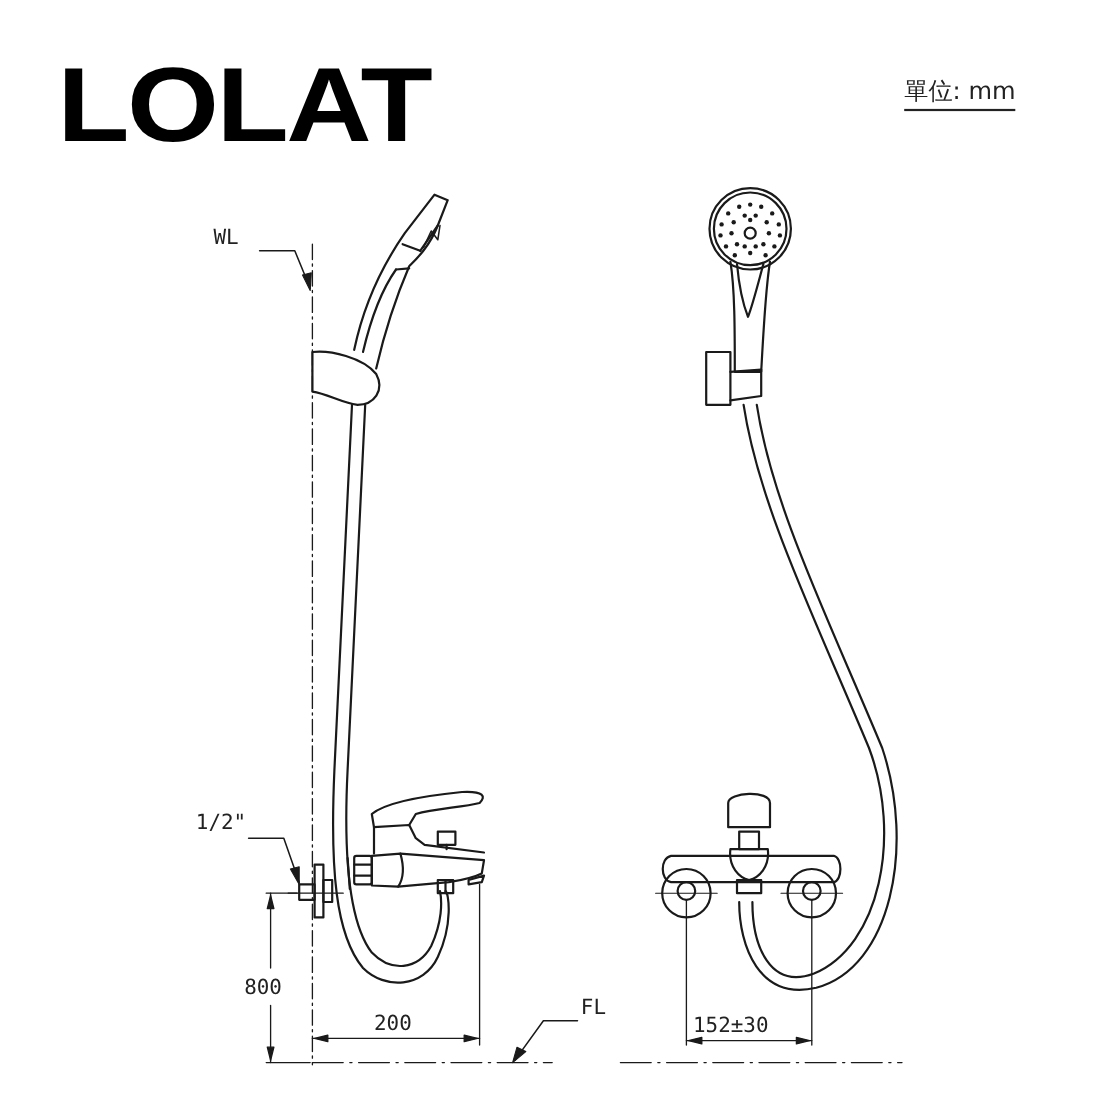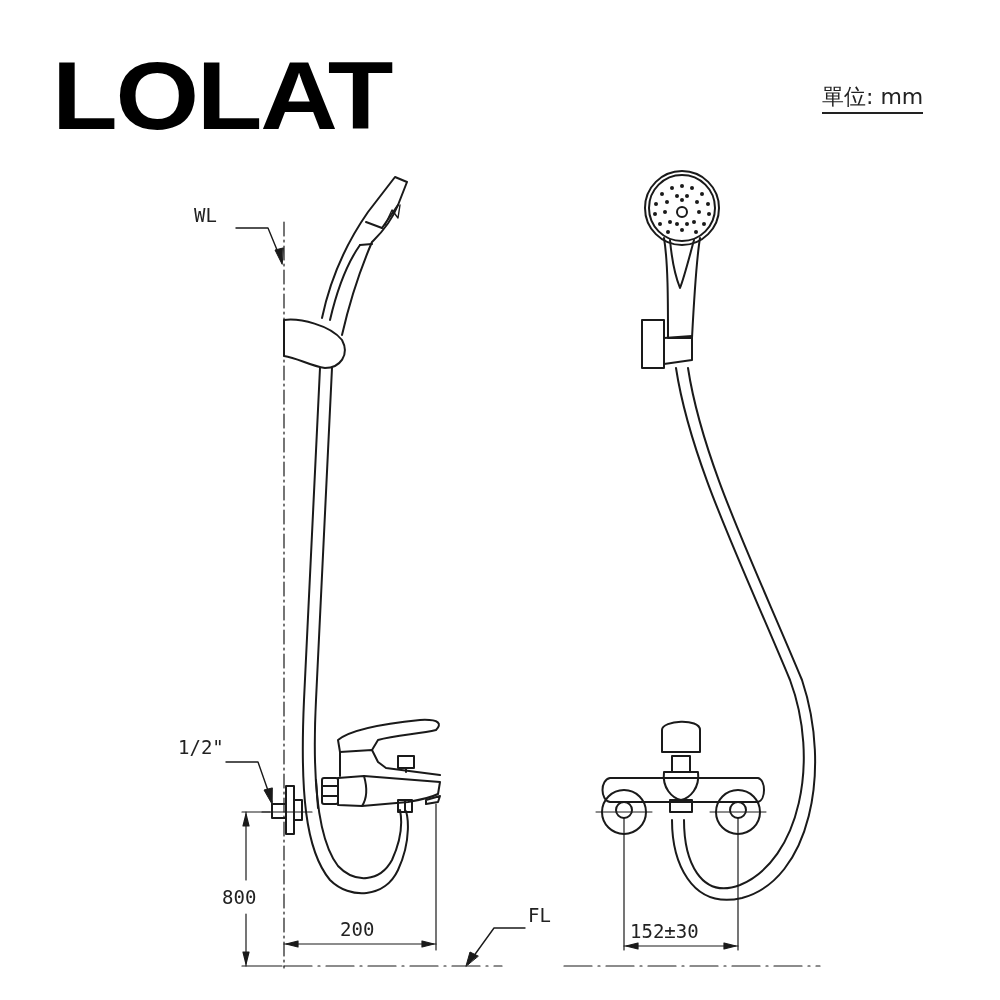--- a/index.html
+++ b/index.html
@@ -1,18 +1,18 @@
 <!DOCTYPE html>
 <html><head>
 <meta charset="utf-8">
 <style>
   html, body { margin:0; padding:0; background:#ffffff; }
   body { width:1000px; height:1000px; position:relative; overflow:hidden; font-family:"DejaVu Sans", sans-serif; }
   .logo { position:absolute; left:52px; top:48px; font-family:"Liberation Sans", sans-serif; font-weight:700; font-size:96px; letter-spacing:-2px; color:#000; line-height:1; transform:scaleX(1.12); transform-origin:left top; }
-  .unit { position:absolute; left:822px; top:85px; font-size:22px; color:#222; border-bottom:2px solid #222; padding-bottom:3px; line-height:1.1; }
+  .unit { position:absolute; left:822px; top:72px; font-size:22px; color:#222; border-bottom:2px solid #222; padding-bottom:3px; line-height:1.1; }
   svg { position:absolute; left:0; top:0; }
   .lbl { font-family:"DejaVu Sans Mono", monospace; font-size:19px; fill:#222; }
 </style>
 </head>
 <body>
 
 <div class="logo">LOLAT</div>
 <div class="unit">單位: mm</div>
 
 <svg width="1000" height="1000" viewBox="0 0 1000 1000">

